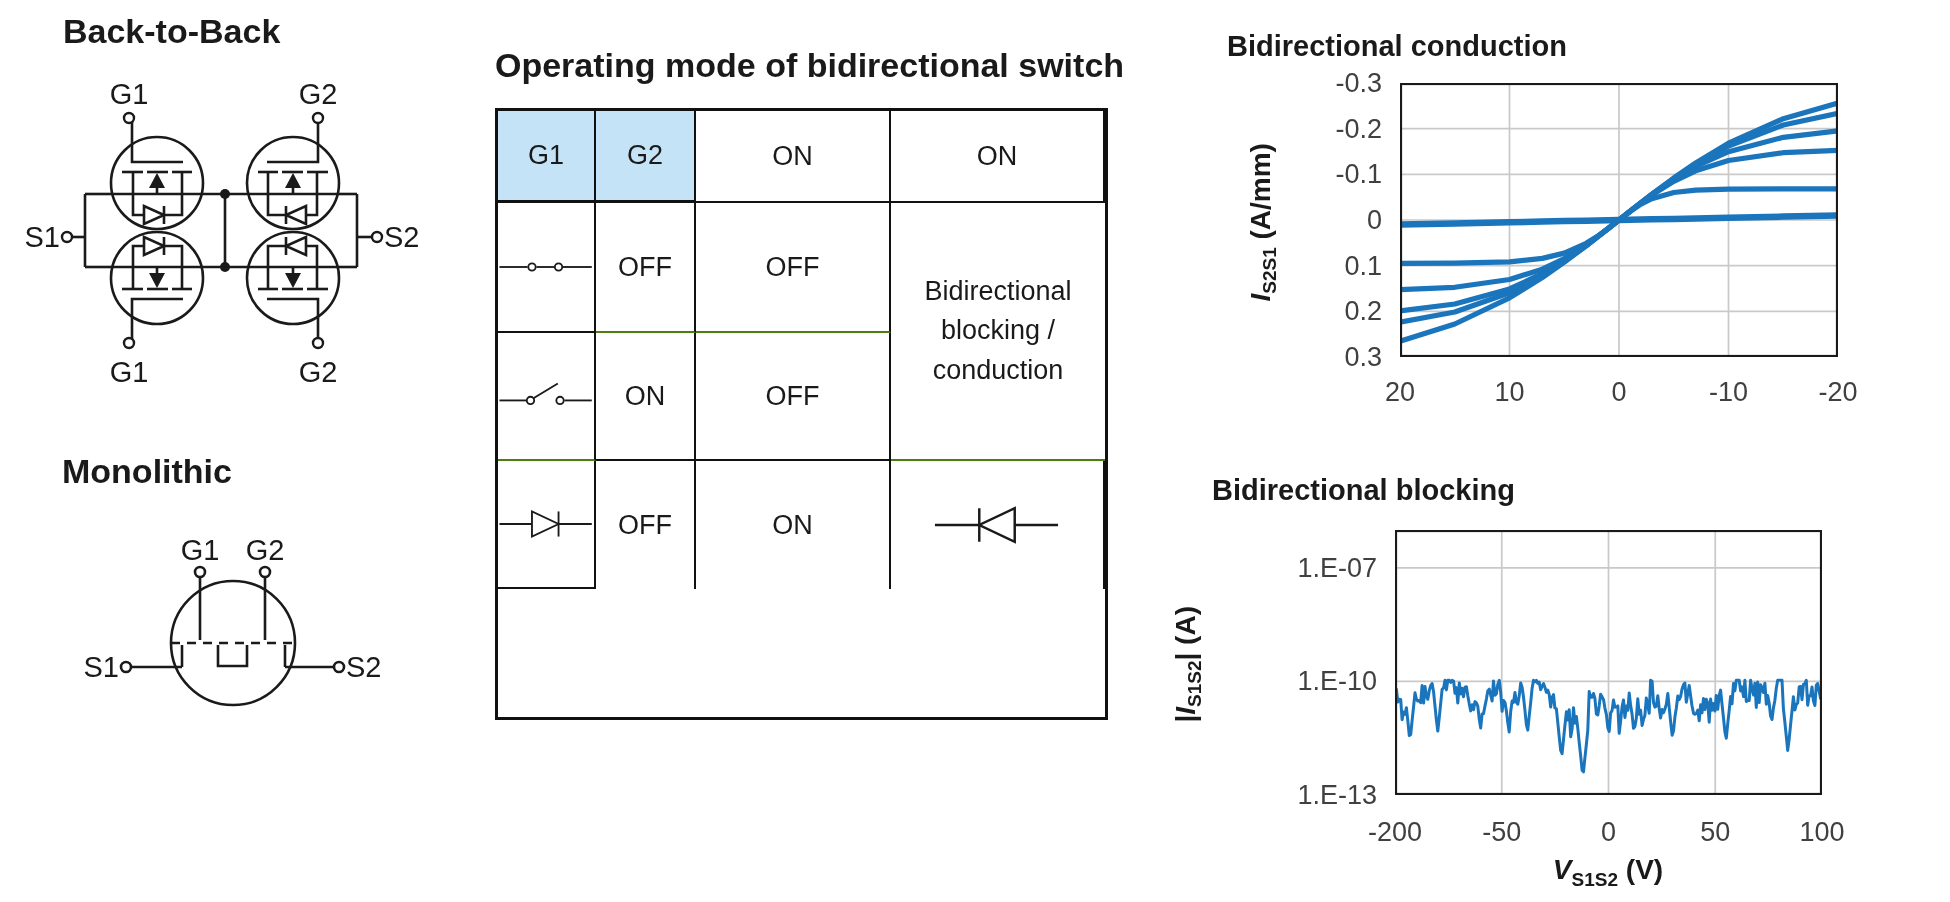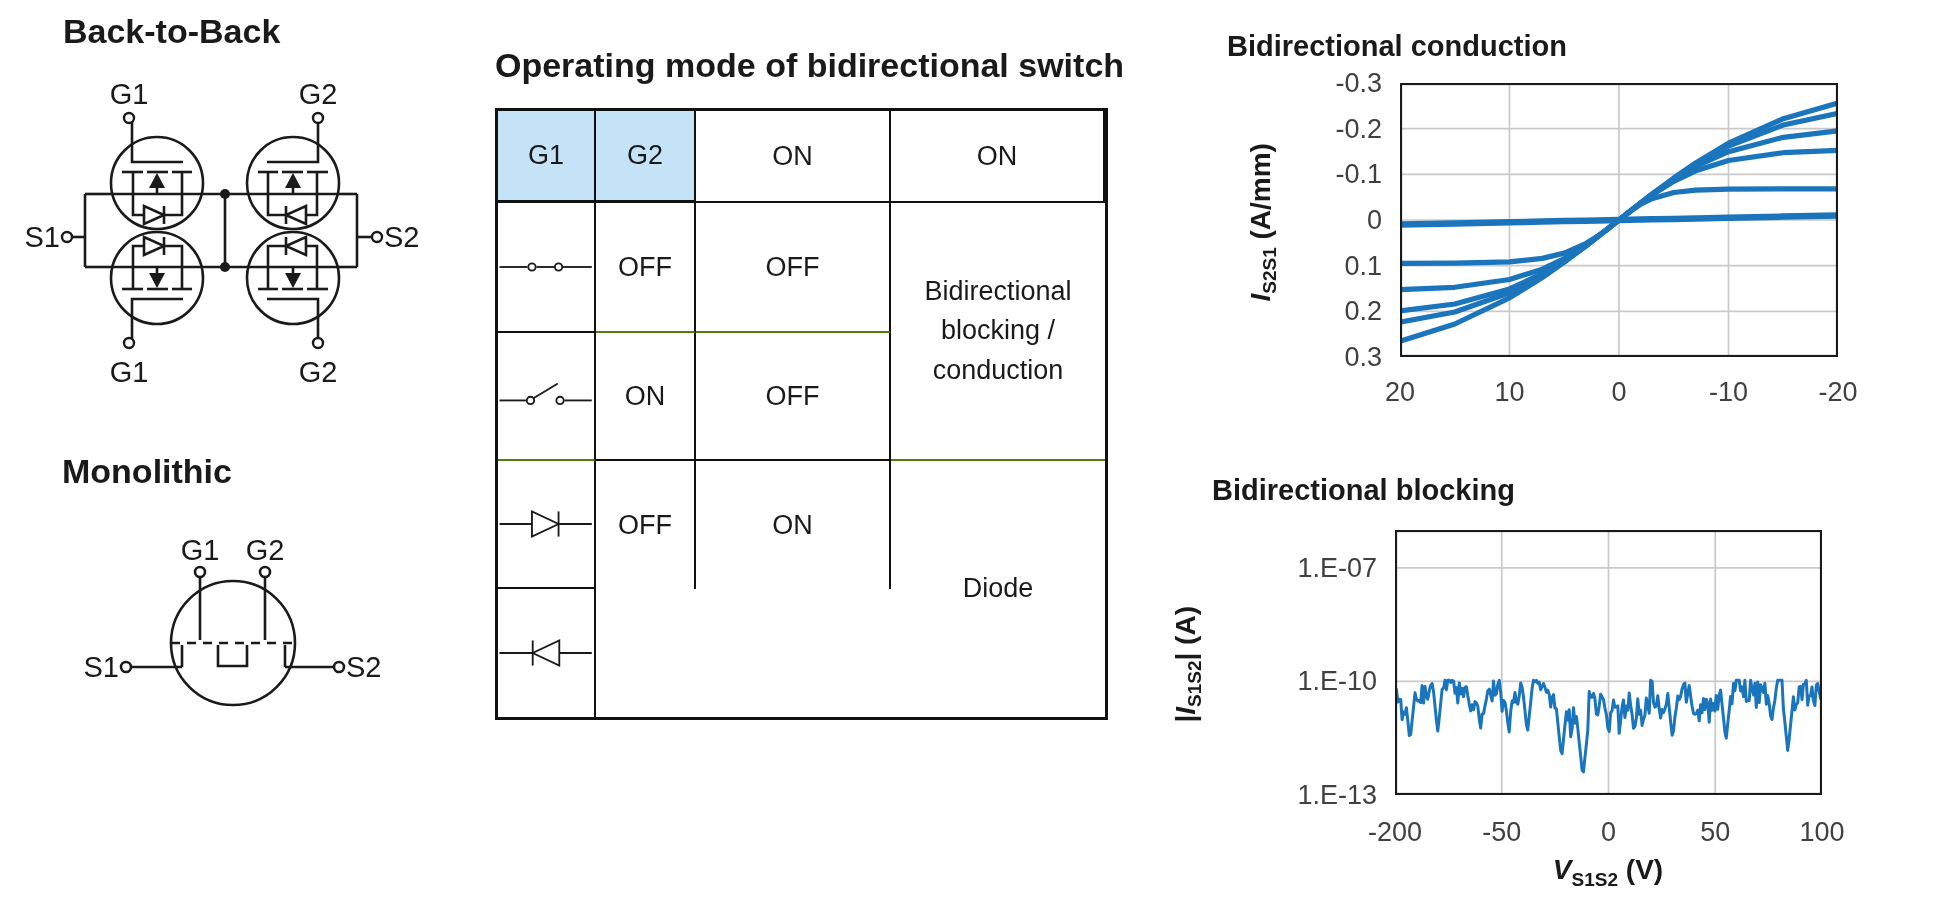--- a/index.html
+++ b/index.html
@@ -156,21 +156,20 @@
     <div class="cell">ON</div>
     <div class="cell">OFF</div>
     <div class="cell symcell">
       <svg width="128" height="44" viewBox="0 0 130 44" fill="none" stroke="#1a1a1a" stroke-width="2.5">
         <line x1="2" y1="22" x2="46" y2="22"></line>
         <polygon points="46,5 46,39 82,22"></polygon>
         <line x1="82" y1="5" x2="82" y2="39"></line>
         <line x1="82" y1="22" x2="127" y2="22"></line>
       </svg>
     </div>
-    <div class="cell desc lastcol lastrow" style="grid-row:4/6;grid-column:4;">Diode</div>
 
     <div class="cell lastrow">OFF</div>
     <div class="cell lastrow">ON</div>
     <div class="cell symcell lastrow">
       <svg width="128" height="44" viewBox="0 0 130 44" fill="none" stroke="#1a1a1a" stroke-width="2.5">
         <line x1="2" y1="22" x2="47" y2="22"></line>
         <line x1="47" y1="5" x2="47" y2="39"></line>
         <polygon points="83,5 83,39 47,22"></polygon>
         <line x1="83" y1="22" x2="127" y2="22"></line>
       </svg>

